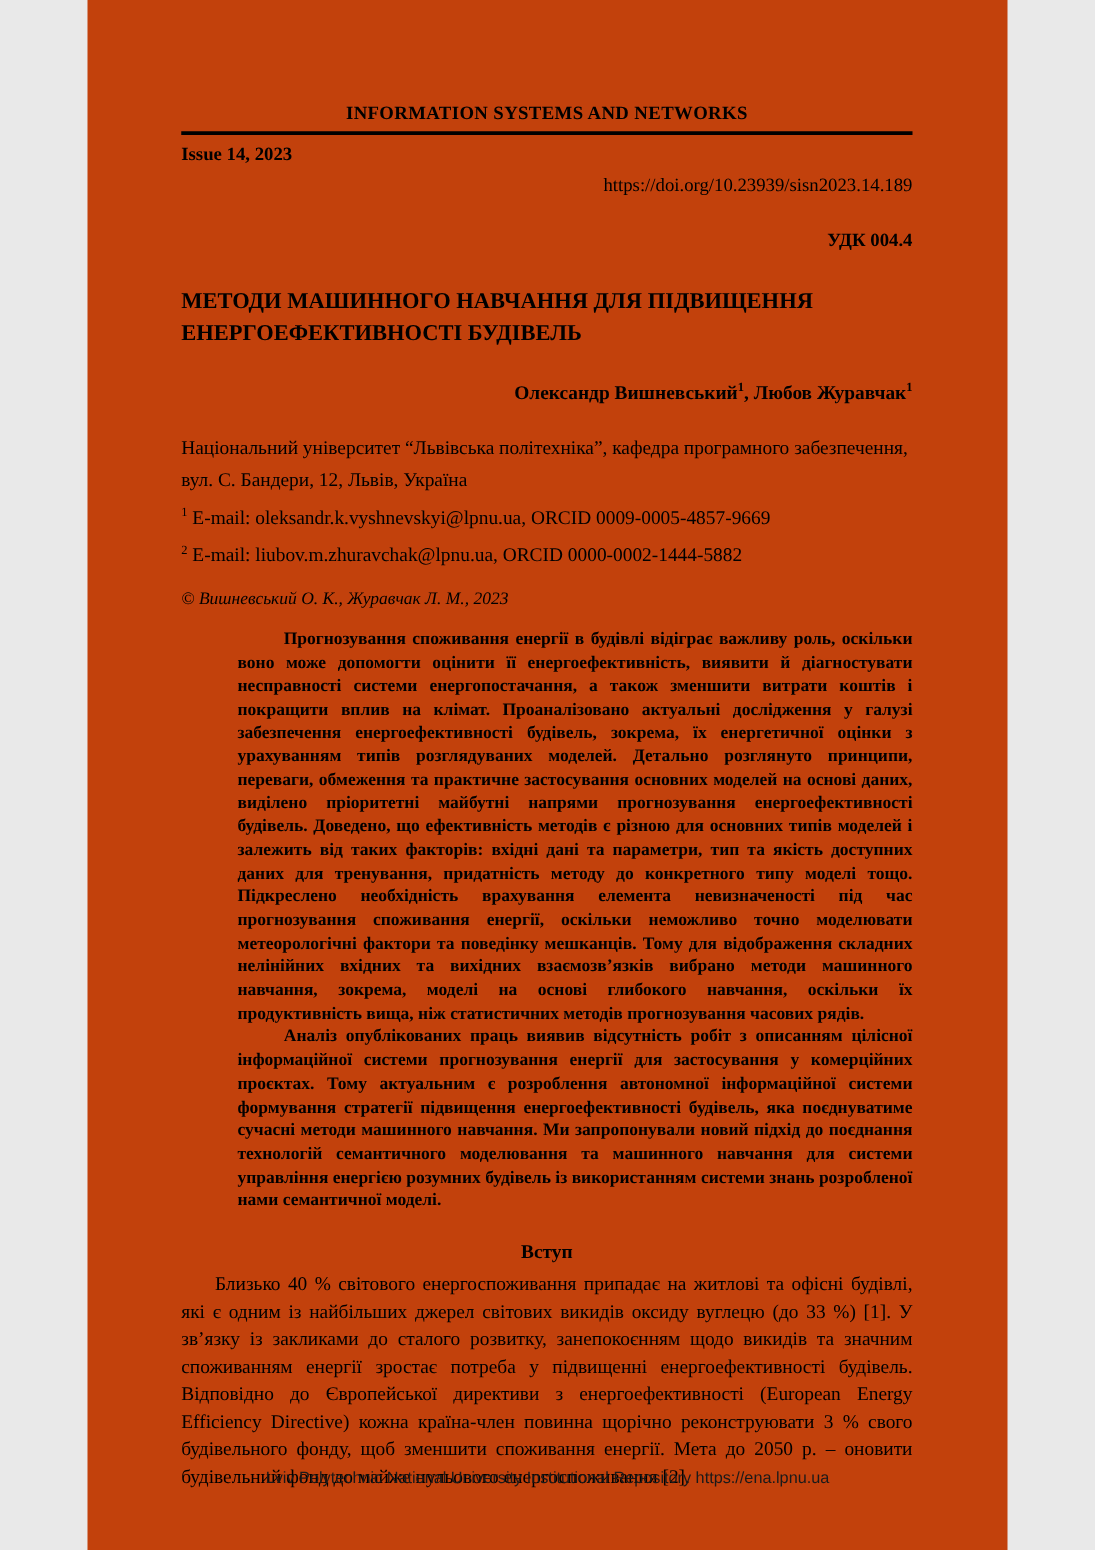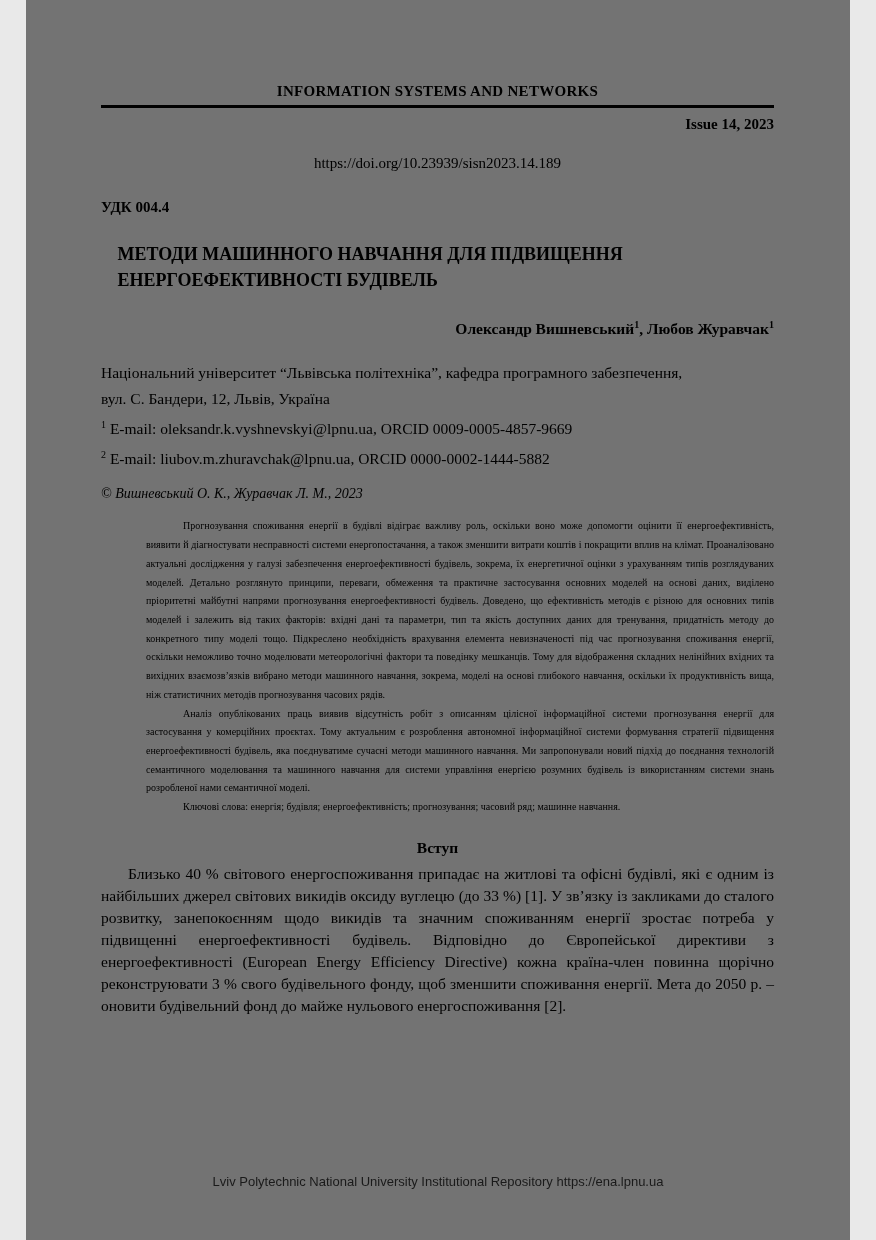--- a/index.html
+++ b/index.html
@@ -1,49 +1,49 @@
 <!DOCTYPE html>
 <html lang="uk"><head>
 <meta charset="utf-8">
 <style>
   * { box-sizing: border-box; margin: 0; padding: 0; }
   html, body { background: #e9e9e9; }
   body { font-family: "Liberation Serif", serif; color: #000; }
   .page {
     position: relative;
-    width: 824px;
+    width: 736px;
     height: 1240px;
-    background: #737373;
+    background: #c2410c;
     margin: 0 auto;
     overflow: hidden;
   }
   .content { padding: 83px 76px 0 75px; }
 
   .journal-header {
     text-align: center;
     font-weight: bold;
     font-size: 15px;
     letter-spacing: 0.3px;
   }
   .header-rule {
     border-top: 3px solid #000;
     margin-top: 5px;
   }
   .issue {
     font-weight: bold;
     font-size: 15px;
     margin-top: 8px;
-    text-align: right;
   }
   .doi {
-    text-align: center;
+    text-align: right;
     font-size: 15px;
-    margin-top: 22px;
+    margin-top: 8px;
   }
   .udc {
+    text-align: right;
     font-weight: bold;
     font-size: 15px;
     margin-top: 27px;
   }
   .title {
     font-size: 18px;
     font-weight: bold;
     text-align: left;
     line-height: 26px;
     margin: 25px auto 0;
@@ -62,22 +62,22 @@
     margin-top: 22px;
   }
   .affiliation sup { font-size: 10px; }
   .copyright {
     font-style: italic;
     font-size: 14px;
     margin-top: 14px;
   }
   .abstract {
     margin: 15px 0 0 45px;
-    font-weight: normal;
-    font-size: 10px;
+    font-weight: bold;
+    font-size: 14px;
     line-height: 18.7px;
     text-align: justify;
   }
   .abstract p { text-indent: 37px; }
   .section-heading {
     text-align: center;
     font-weight: bold;
     font-size: 15.5px;
     margin-top: 22px;
   }
@@ -124,21 +124,20 @@
       <div>вул. С. Бандери, 12, Львів, Україна</div>
       <div><sup>1</sup> <span>E-mail: oleksandr.k.vyshnevskyi@lpnu.ua, ORCID 0009-0005-4857-9669</span></div>
       <div><sup>2</sup> <span>E-mail: liubov.m.zhuravchak@lpnu.ua, ORCID 0000-0002-1444-5882</span></div>
     </div>
 
     <div class="copyright">© Вишневський О. К.,  Журавчак Л. М., 2023</div>
 
     <div class="abstract">
       <p>Прогнозування споживання енергії в будівлі відіграє важливу роль, оскільки воно може допомогти оцінити її енергоефективність, виявити й діагностувати несправності системи енергопостачання, а також зменшити витрати коштів і покращити вплив на клімат. Проаналізовано актуальні дослідження у галузі забезпечення енергоефективності будівель, зокрема, їх енергетичної оцінки з урахуванням типів розглядуваних моделей. Детально розглянуто принципи, переваги, обмеження та практичне застосування основних моделей на основі даних, виділено пріоритетні майбутні напрями прогнозування енергоефективності будівель. Доведено, що ефективність методів є різною для основних типів моделей і залежить від таких факторів: вхідні дані та параметри, тип та якість доступних даних для тренування, придатність методу до конкретного типу моделі тощо. Підкреслено необхідність врахування елемента невизначеності під час прогнозування споживання енергії, оскільки неможливо точно моделювати метеорологічні фактори та поведінку мешканців. Тому для відображення складних нелінійних вхідних та вихідних взаємозв’язків вибрано методи машинного навчання, зокрема, моделі на основі глибокого навчання, оскільки їх продуктивність вища, ніж статистичних методів прогнозування часових рядів.</p>
       <p>Аналіз опублікованих праць виявив відсутність робіт з описанням цілісної інформаційної системи прогнозування енергії для застосування у комерційних проєктах. Тому актуальним є розроблення автономної інформаційної системи формування стратегії підвищення енергоефективності будівель, яка поєднуватиме сучасні методи машинного навчання. Ми запропонували новий підхід до поєднання технологій семантичного моделювання та машинного навчання для системи управління енергією розумних будівель із використанням системи знань розробленої нами семантичної моделі.</p>
-      <p>Ключові слова: енергія; будівля; енергоефективність; прогнозування; часовий ряд; машинне навчання.</p>
     </div>
 
     <h2 class="section-heading">Вступ</h2>
 
     <p class="body-par">Близько 40 % світового енергоспоживання припадає на житлові та офісні будівлі, які є одним із найбільших джерел світових викидів оксиду вуглецю (до 33 %) [1]. У зв’язку із закликами до сталого розвитку, занепокоєнням щодо викидів та значним споживанням енергії зростає потреба у підвищенні енергоефективності будівель. Відповідно до Європейської директиви з енергоефективності (European Energy Efficiency Directive) кожна країна-член повинна щорічно реконструювати 3 % свого будівельного фонду, щоб зменшити споживання енергії. Мета до 2050 р. – оновити будівельний фонд до майже нульового енергоспоживання [2].</p>
 
   </div>
 
   <div class="footer">Lviv Polytechnic National University Institutional Repository https://ena.lpnu.ua</div>
 </div>

